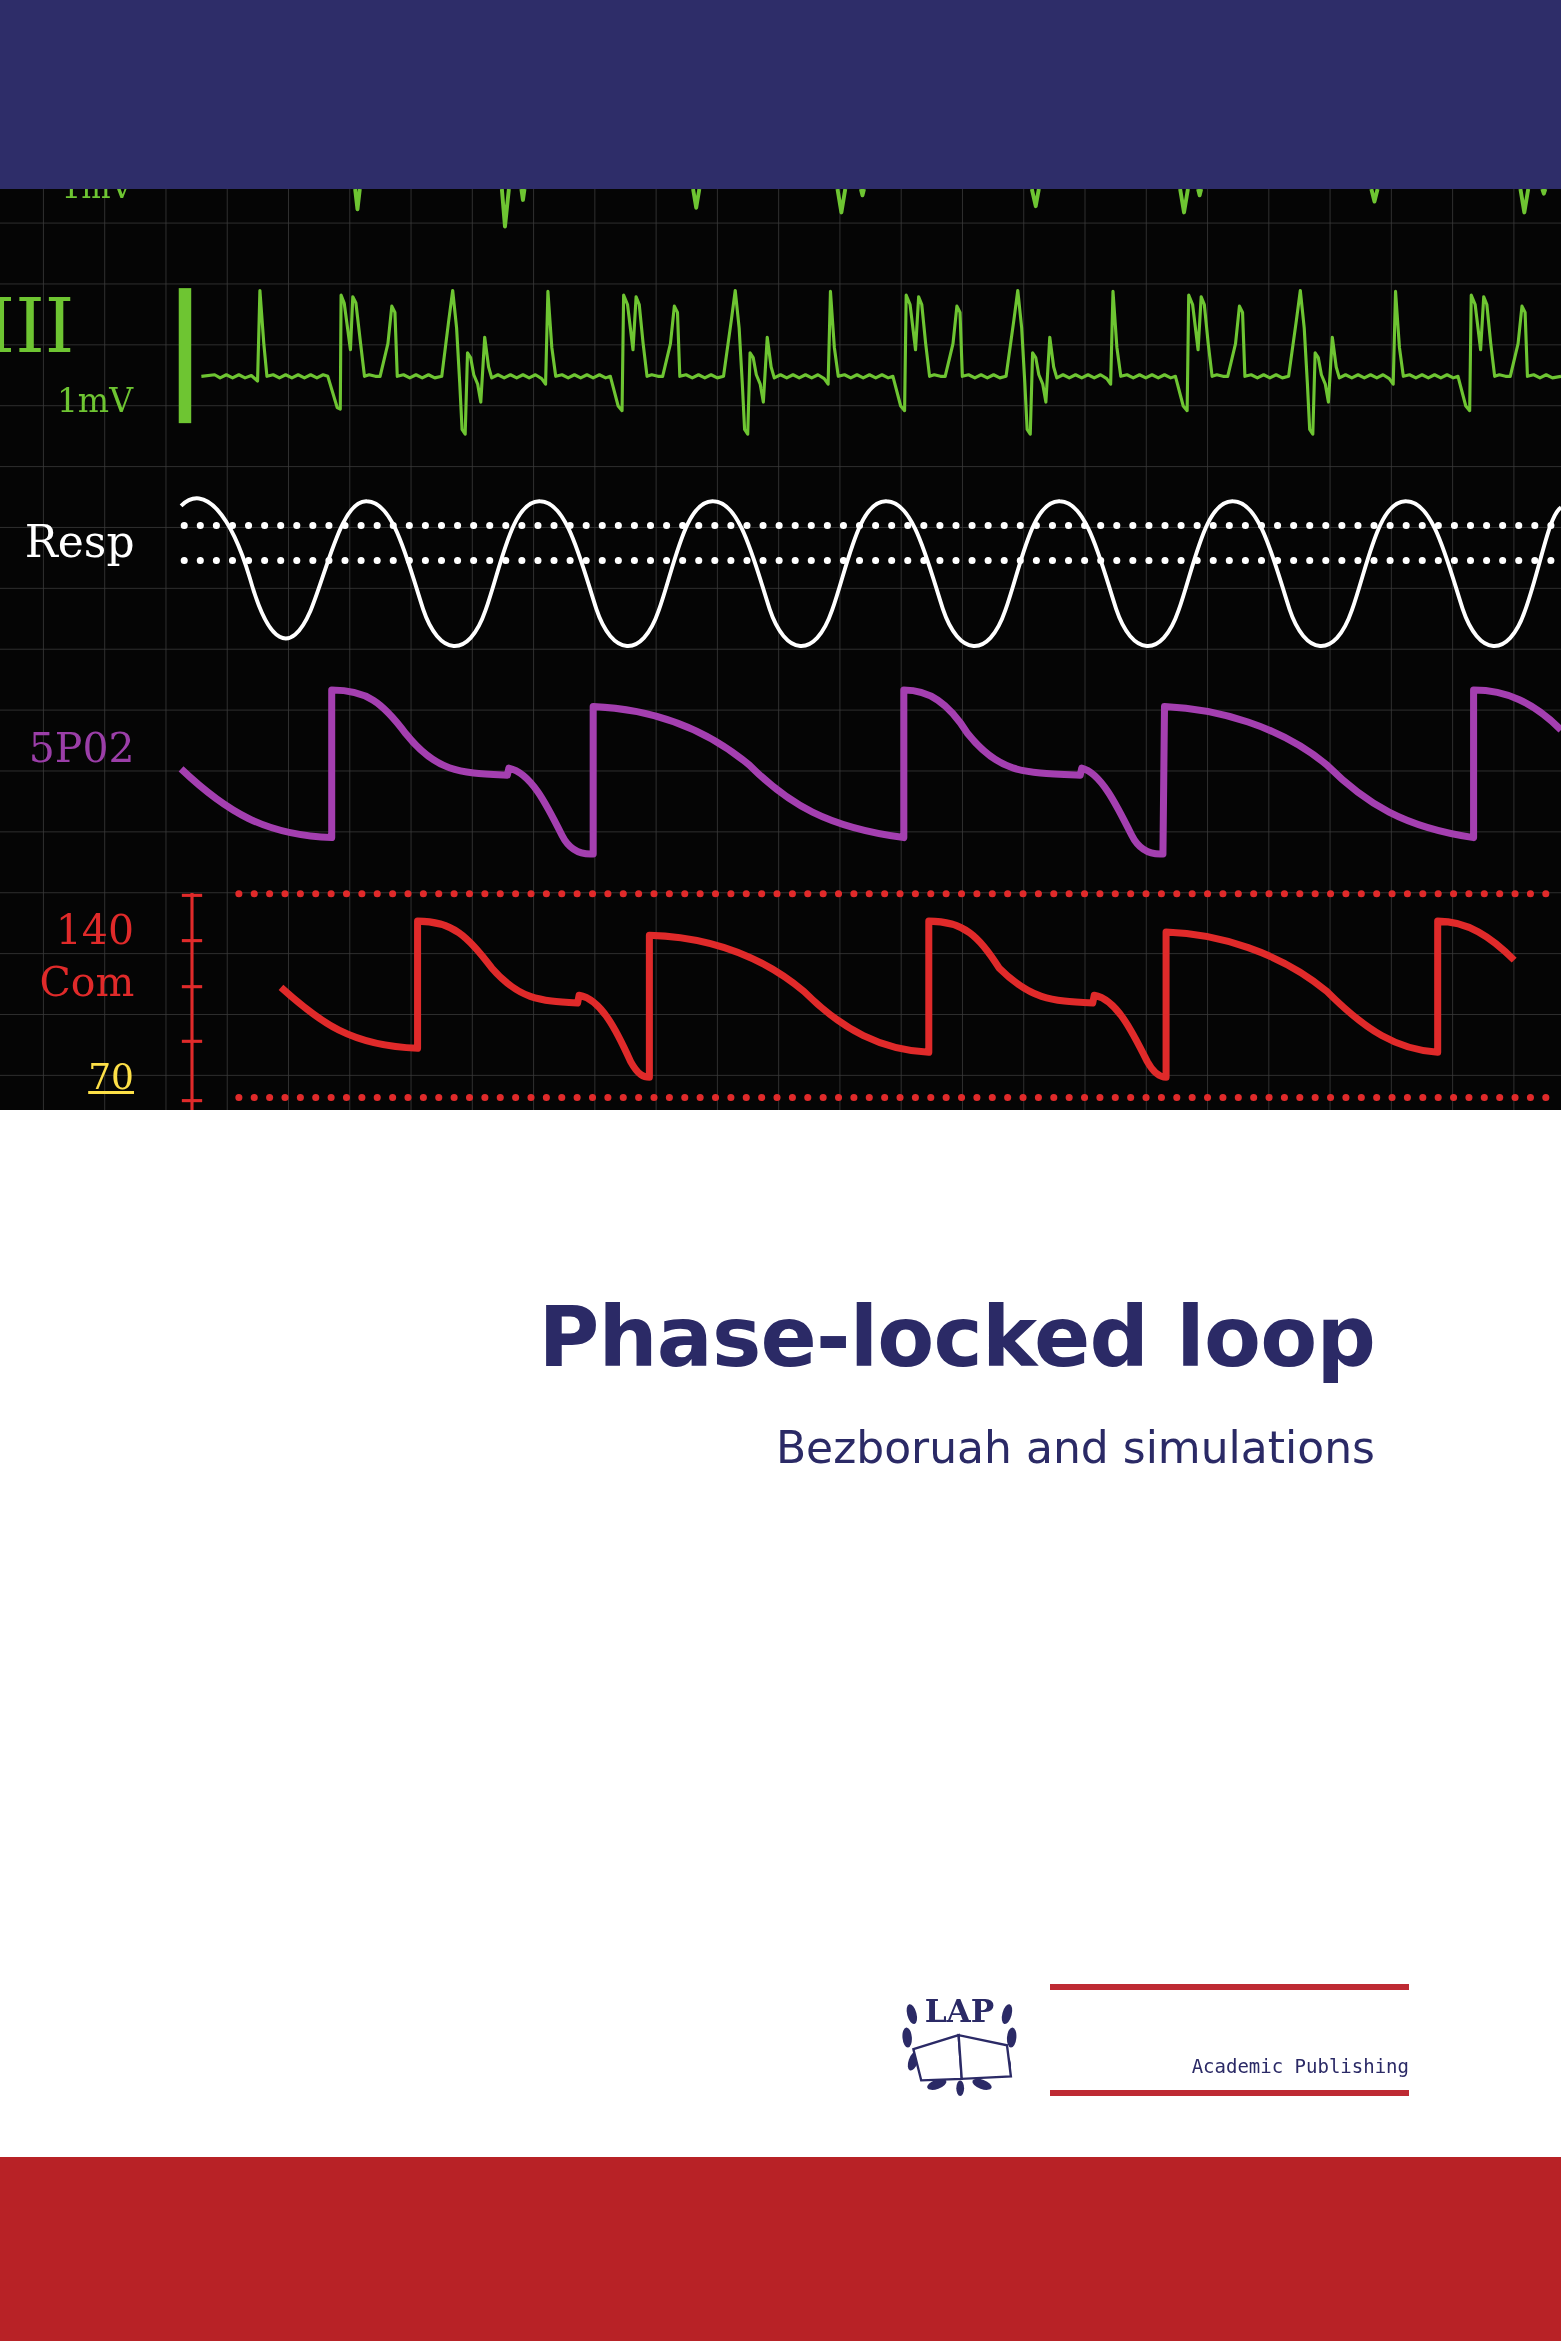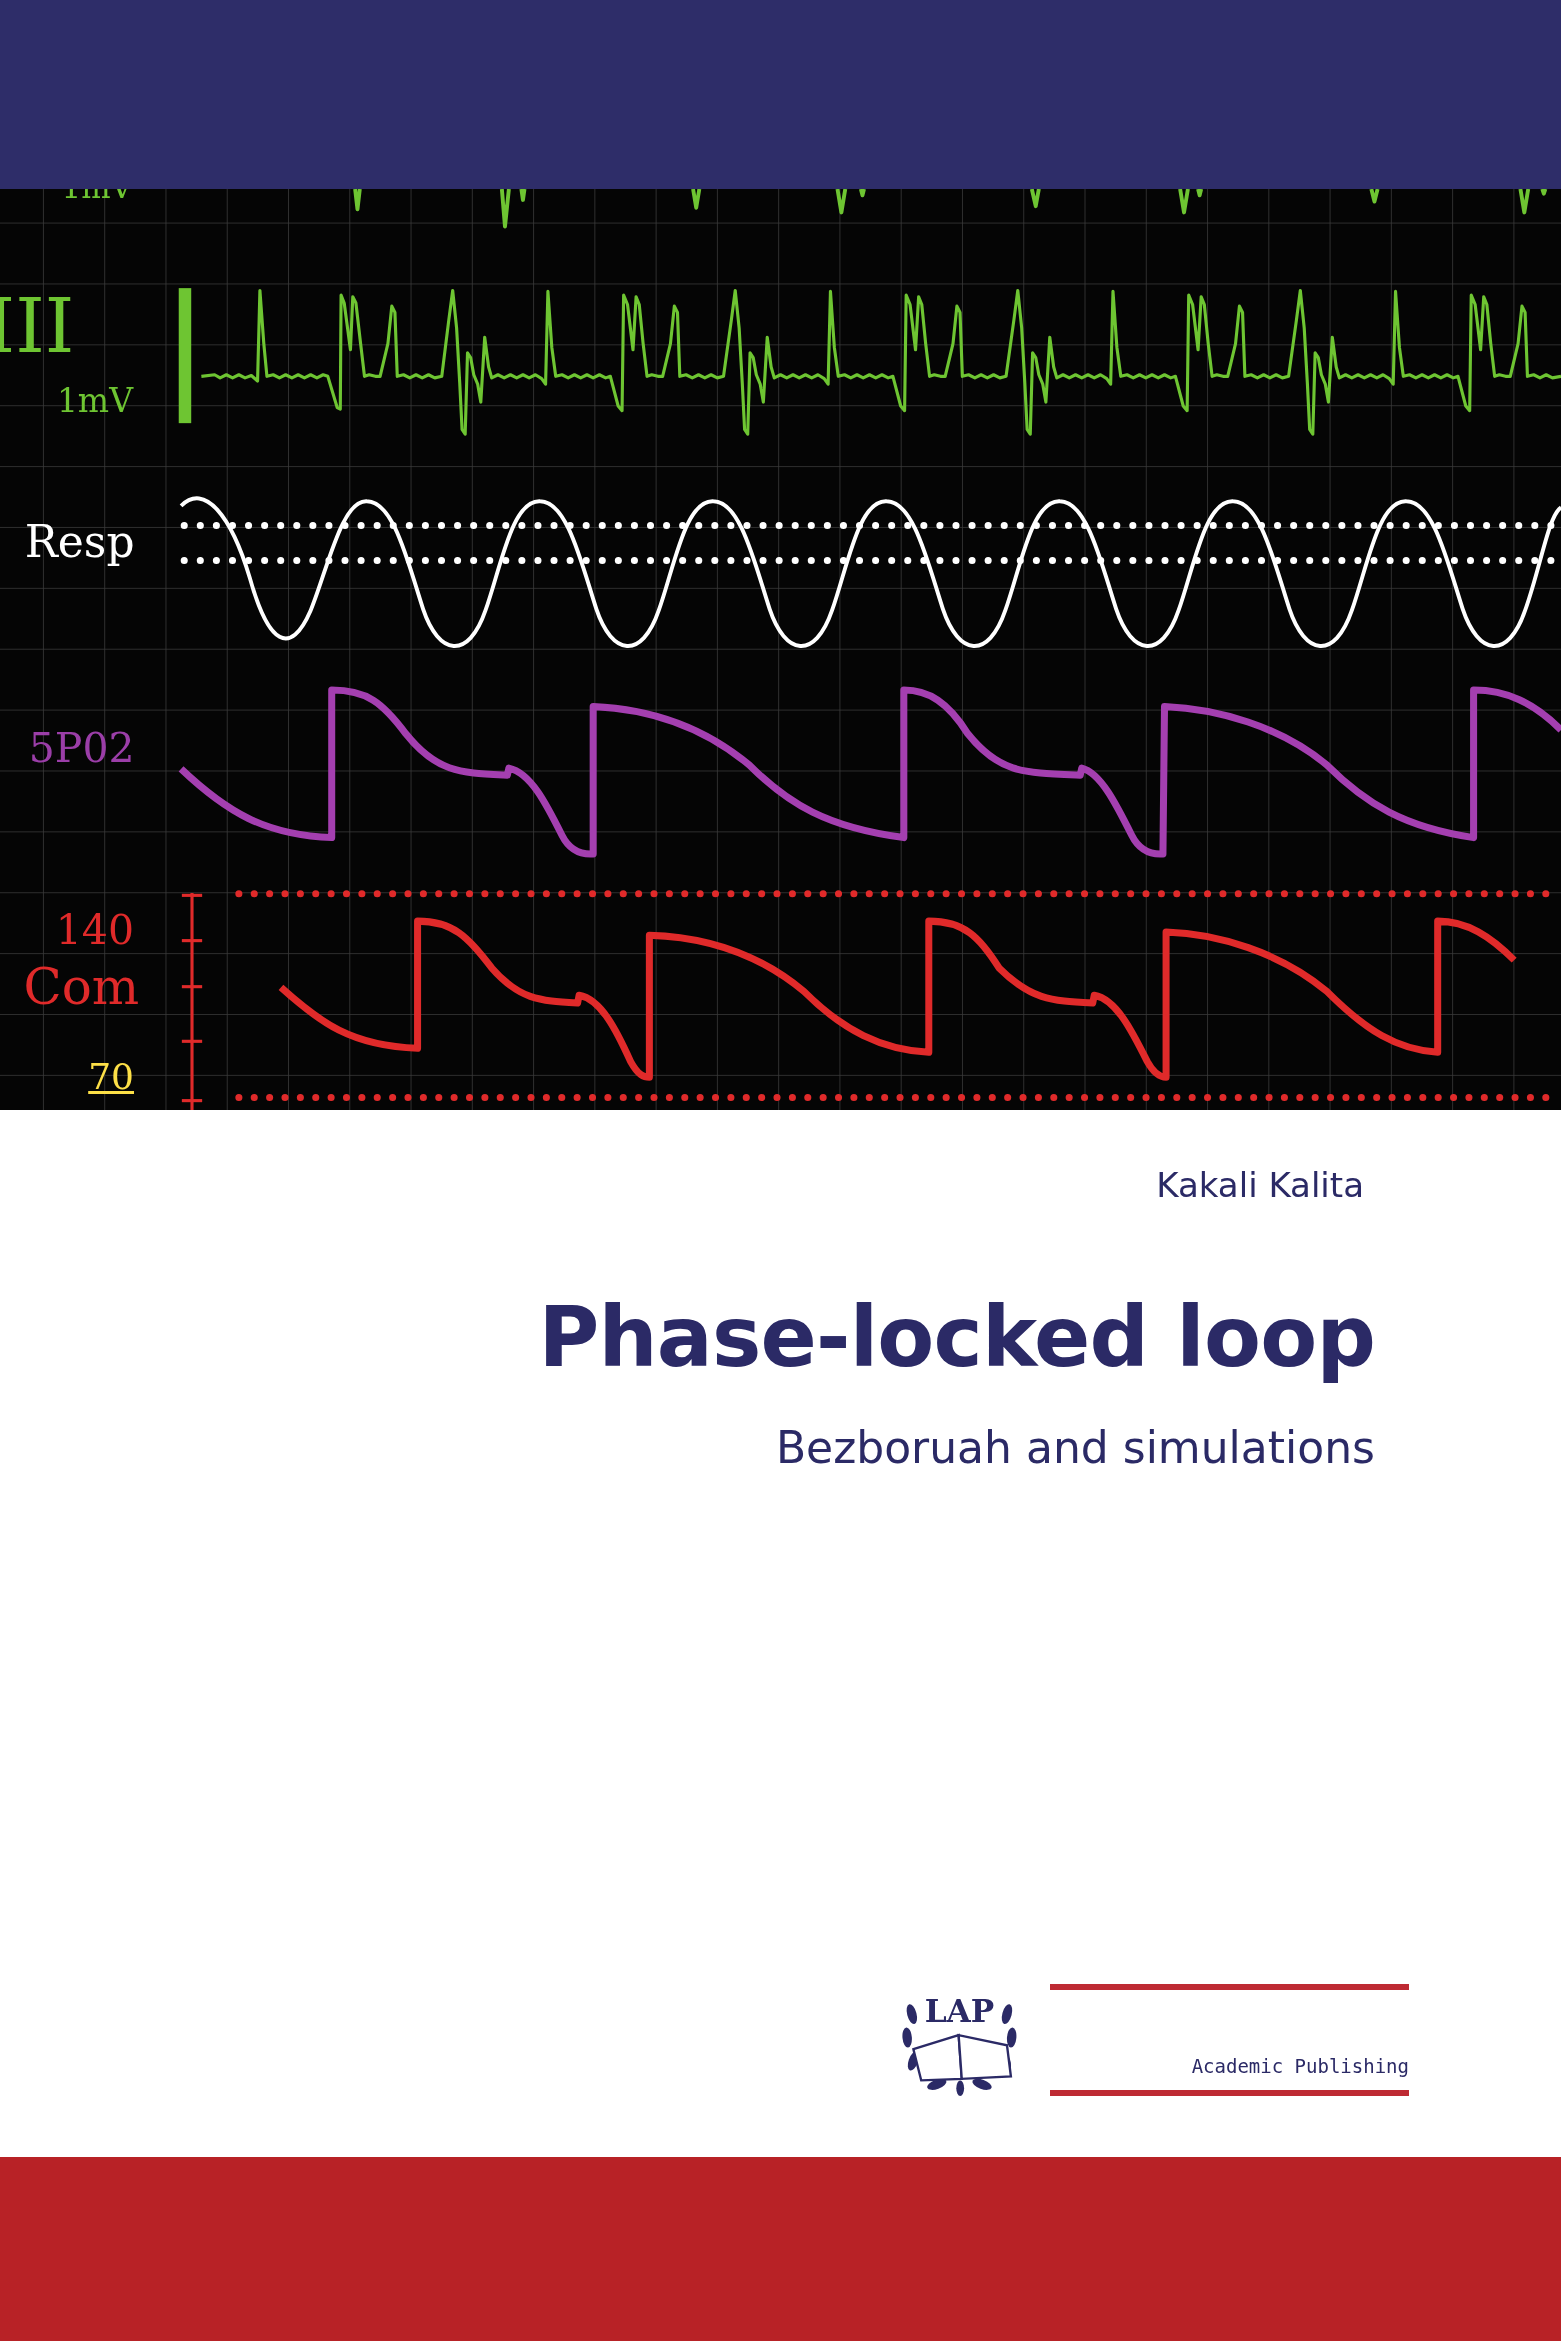--- a/index.html
+++ b/index.html
@@ -68,26 +68,25 @@
     <line x1="306" y1="1406" x2="2000" y2="1406" stroke="#E02A2A" stroke-width="9" stroke-linecap="round" stroke-dasharray="0.1 19.6"></line>
     <path stroke="#E02A2A" stroke-width="9" fill="none" stroke-linejoin="round" d="M360 1265 C 410 1310, 450 1340, 535 1343 L 535 1180 C 580 1180, 600 1200, 630 1240 C 665 1280, 690 1282, 740 1285 L 742 1275 C 770 1280, 790 1320, 808 1360 C 818 1378, 825 1380, 832 1380 L 832 1198 C 900 1200, 970 1220, 1030 1270 C 1080 1320, 1130 1345, 1190 1348 L 1190 1180 C 1235 1180, 1255 1200, 1280 1240 C 1320 1280, 1345 1282, 1400 1285 L 1402 1275 C 1430 1280, 1450 1320, 1470 1360 C 1480 1378, 1488 1380, 1494 1380 L 1494 1194 C 1560 1196, 1640 1220, 1700 1270 C 1750 1320, 1790 1345, 1842 1348 L 1842 1180 C 1880 1180, 1910 1200, 1940 1230"></path>
   </svg>
 
   <div class="lbl" style="left:55px; top:-17px; width:78px; color:#6EC532; font-size:31px;">1mV</div>
   <div class="lbl" style="left:-15.6px; top:100px; width:90px; color:#6EC532; font-size:75px;">III</div>
   <div class="lbl" style="left:47px; top:195px; width:86px; color:#6EC532; font-size:33px;">1mV</div>
   <div class="lbl" style="left:15.6px; top:331px; width:119px; color:#FFFFFF; font-size:44px;">Resp</div>
   <div class="lbl" style="left:15.6px; top:539px; width:119px; color:#9B3EA8; font-size:41px;">5P02</div>
   <div class="lbl" style="left:31px; top:695px; width:103px; color:#E02A2A; font-size:41px;margin-top:26px;">140</div>
-  <div class="lbl" style="left:23.4px; top:773px; width:111px; color:#E02A2A; font-size:50px;">Com</div>
+  <div class="lbl" style="left:23.4px; top:773px; width:111px; color:#E02A2A; font-size:41px;">Com</div>
   <div class="lbl" style="left:47px; top:870px; width:87px; color:#fde047; font-size:36px;text-decoration:underline;">70</div>
 </div>
 
 <div class="authors">
-  <div>Kakali Kalita</div>
 </div>
 
 <div class="title">Phase-locked loop</div>
 <div class="subtitle">Bezboruah and simulations</div>
 
 <div class="logo">
   <svg class="logo-emblem" viewBox="0 0 200 150">
     <g fill="#2B2A66">
       <ellipse cx="28" cy="45" rx="6" ry="13" transform="rotate(-15 28 45)"></ellipse>
       <ellipse cx="22" cy="75" rx="6" ry="13" transform="rotate(-5 22 75)"></ellipse>

